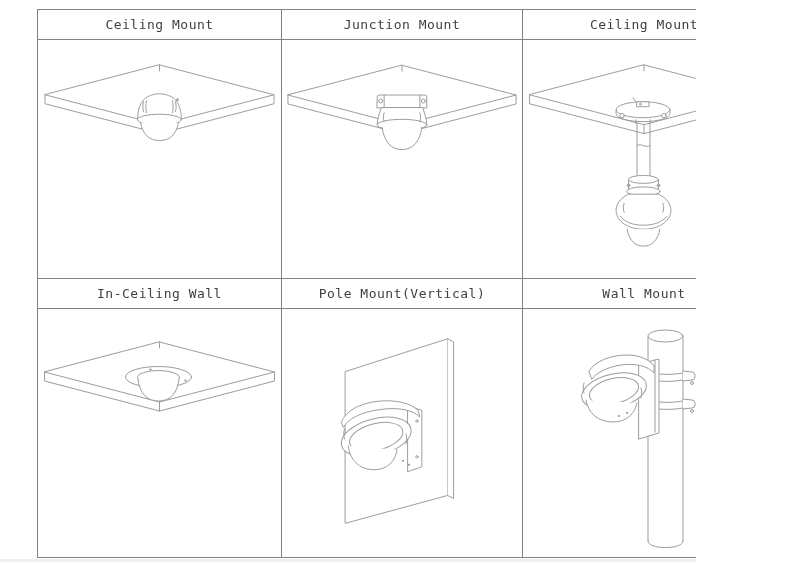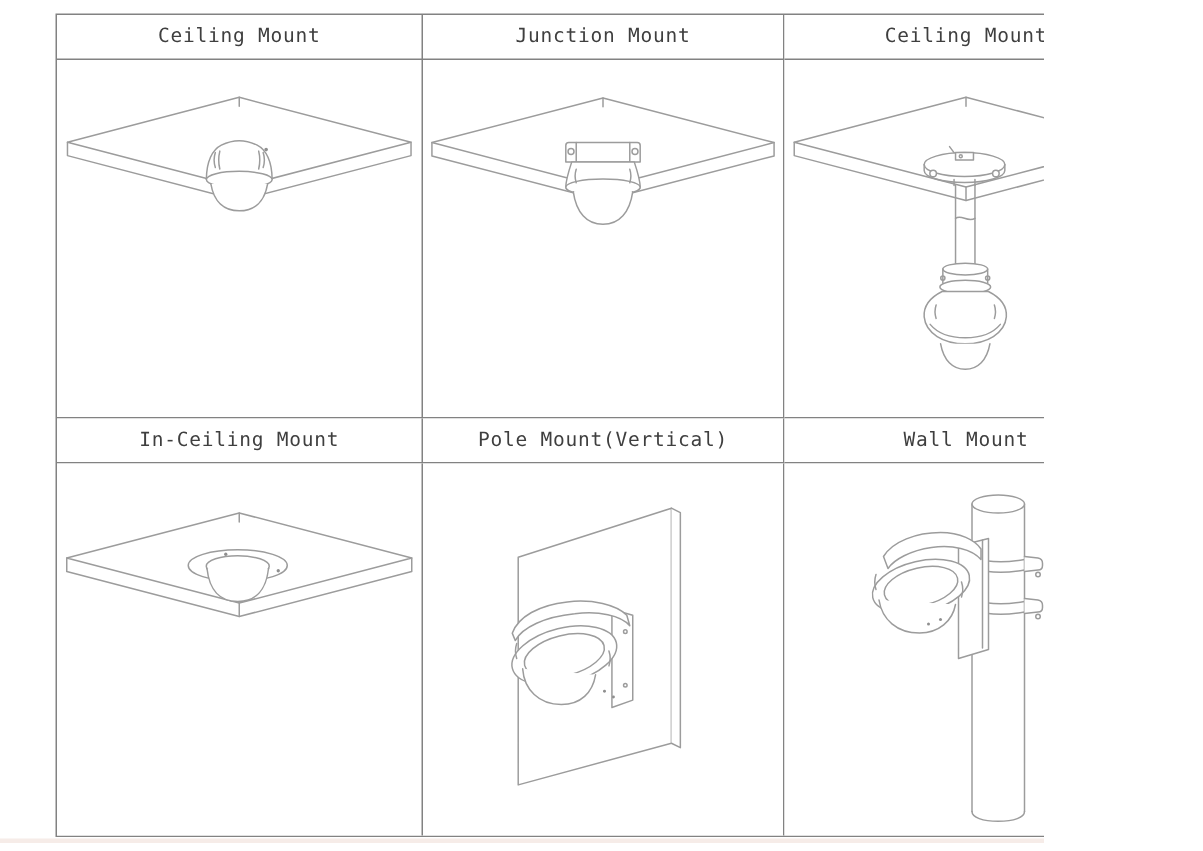--- a/index.html
+++ b/index.html
@@ -127,21 +127,21 @@
           <ellipse cx="120.5" cy="152" rx="17" ry="4.5" fill="#ffffff"></ellipse>
           <path d="M105 155 C97 159 92.5 165 93 172 C94 183 106 190 120.5 190 C135 190 147 183 148 172 C148.5 165 144 159 136 155 Z" fill="#ffffff"></path>
           <path d="M97 177 C102 183 110 186 120.5 186 C131 186 139 183 144 177"></path>
           <path d="M101 164 C100 167 100 170 101 173"></path>
           <path d="M140 164 C141 167 141 170 140 173"></path>
           <path d="M104 190 C106 201 112 207 120.5 207 C129 207 135 201 137 190" fill="#ffffff"></path>
         </g>
       </svg>
     </div>
 
-    <div class="cell hcell">In-Ceiling Mount</div>
+    <div class="cell hcell">In-Ceiling Wall</div>
     <div class="cell hcell">Pole Mount(Vertical)</div>
     <div class="cell hcell">Wall Mount</div>
 
     <div class="cell dcell">
       <svg viewBox="0 0 242 248" preserveAspectRatio="xMidYMid meet">
         <use href="#ceil-panel" transform="translate(0,8)"></use>
         <g stroke="#9c9c9c" stroke-width="1" fill="none" stroke-linejoin="round" stroke-linecap="round">
           <ellipse cx="120" cy="68" rx="33" ry="10.5" fill="#ffffff"></ellipse>
           <ellipse cx="120" cy="68.5" rx="21" ry="7" fill="#ffffff"></ellipse>
           <circle cx="112" cy="60.5" r="1.1" fill="#8f8f8f" stroke="none"></circle>

